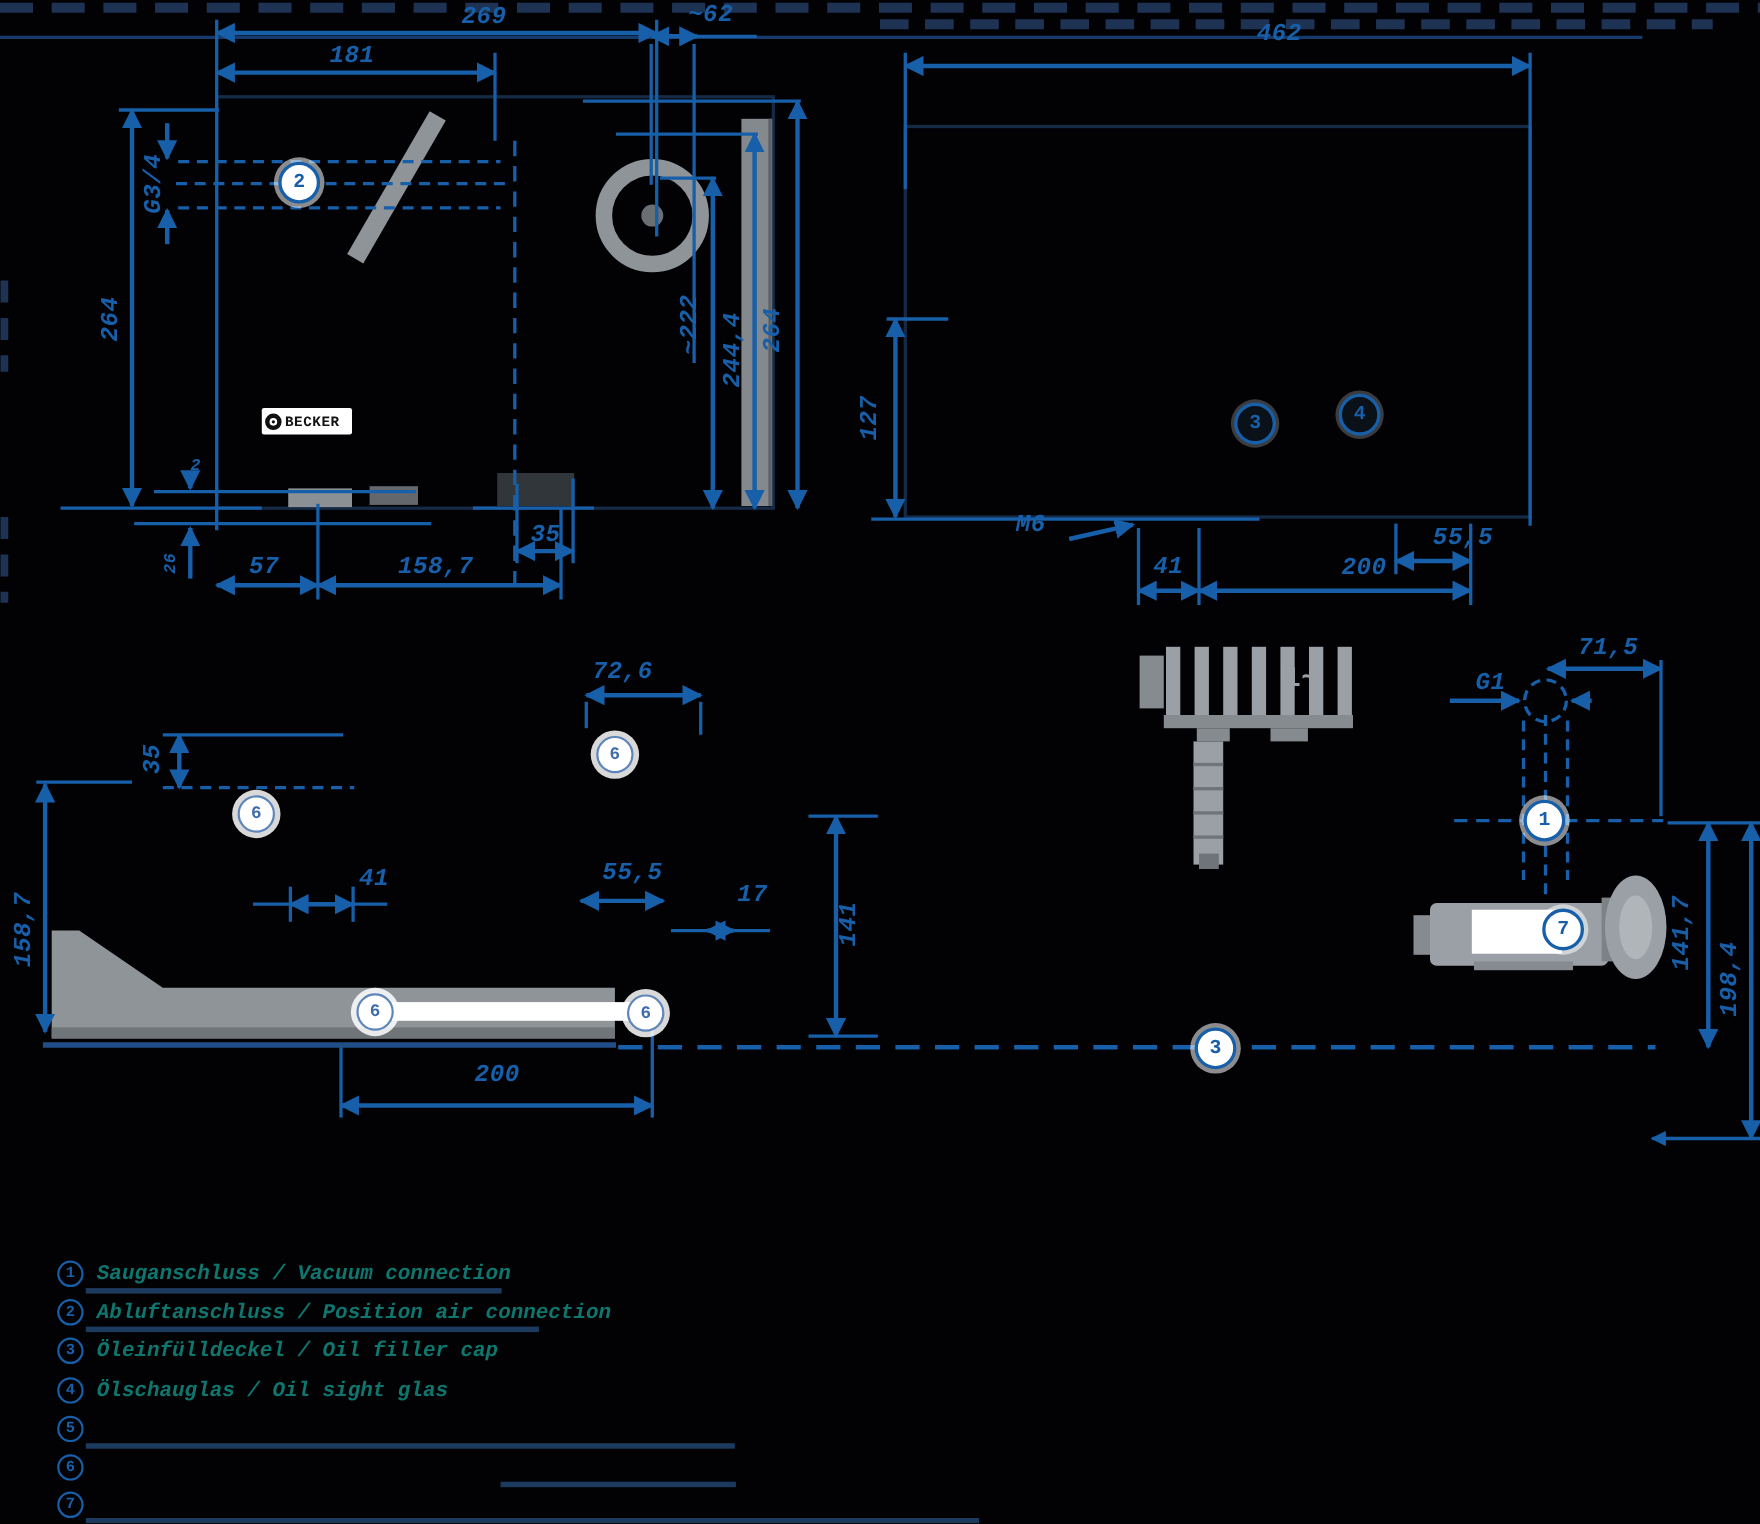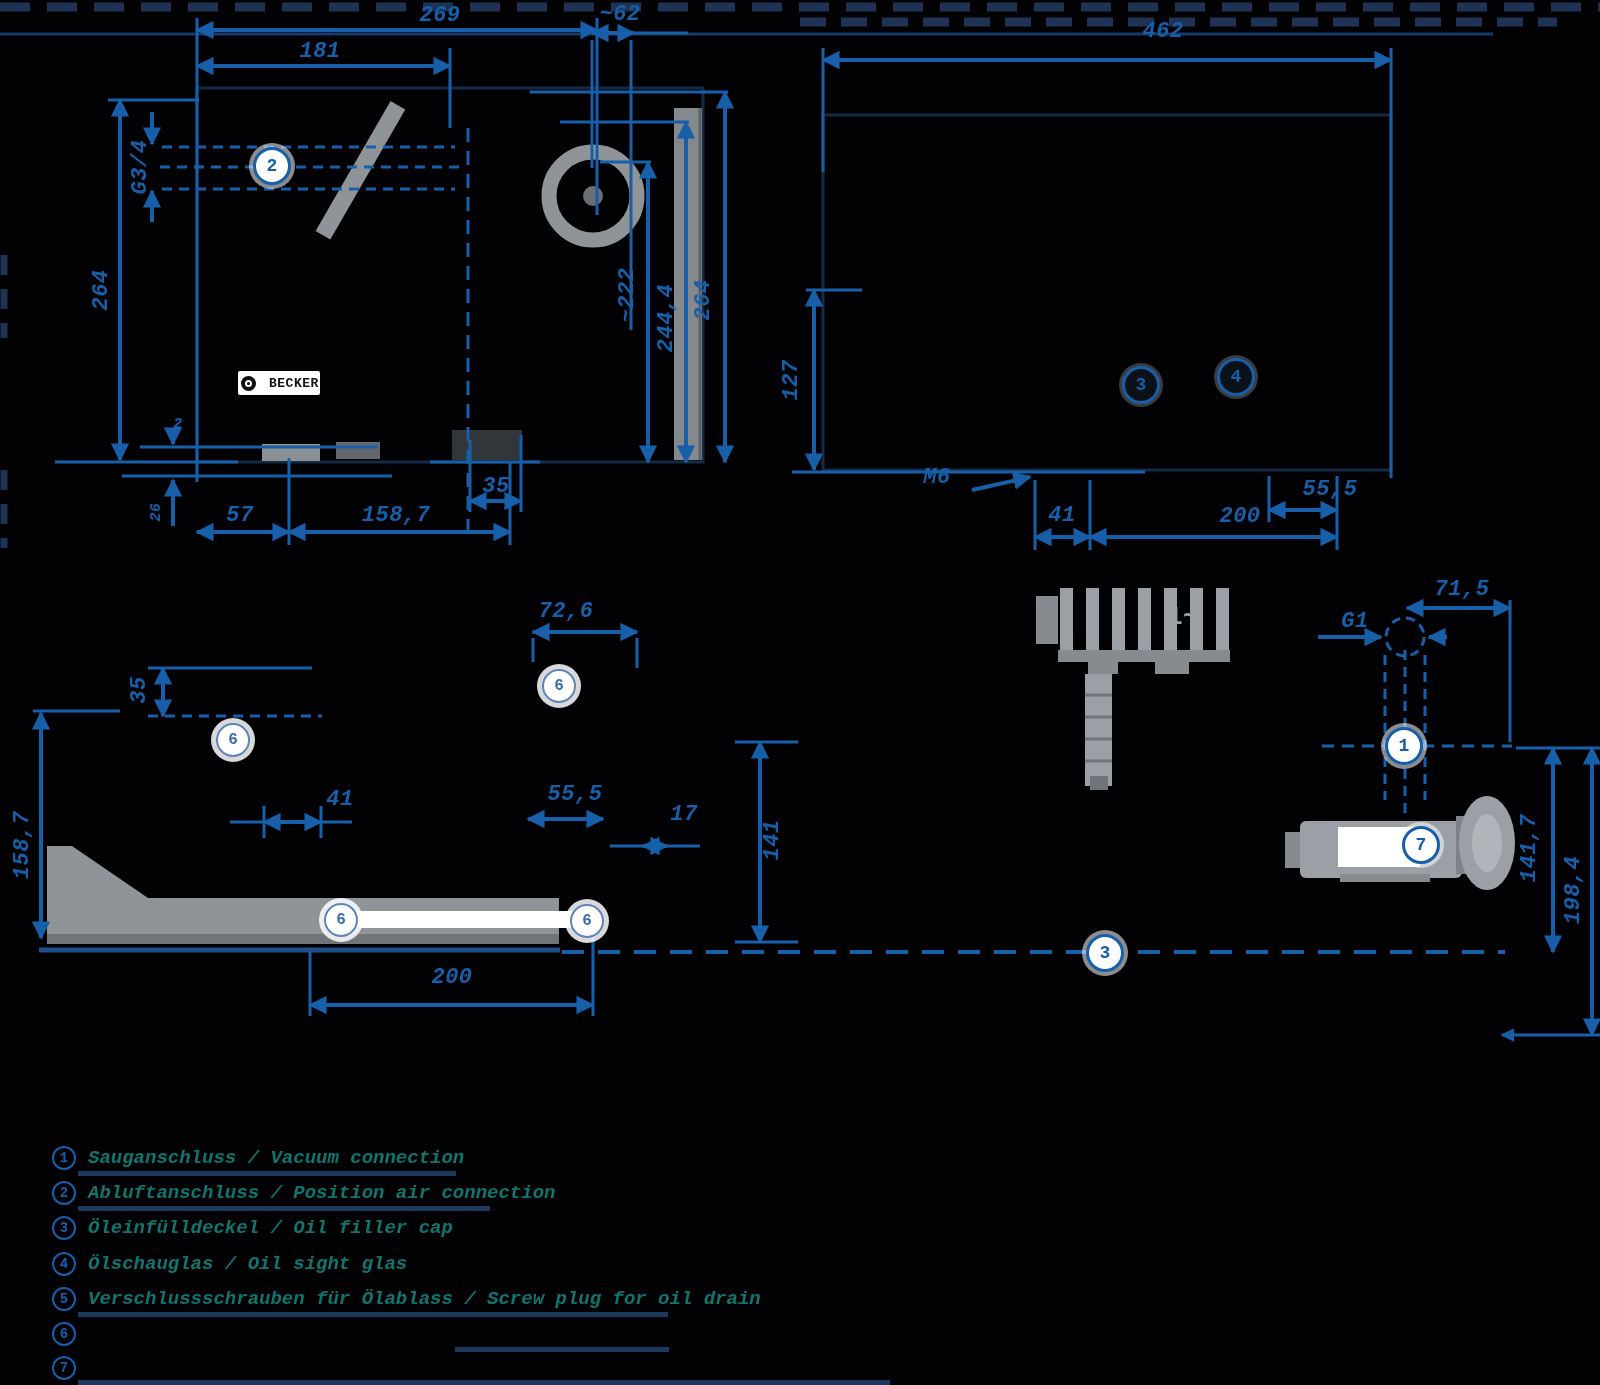--- a/index.html
+++ b/index.html
@@ -14,21 +14,21 @@
   
   .mk{position:absolute;transform:translate(-50%,-50%);width:32px;height:32px;border-radius:50%;
       background:#fff;border:3px solid #175fa9;color:#175fa9;display:flex;align-items:center;
       justify-content:center;font-weight:bold;font-size:18px;font-style:normal;
       box-shadow:0 0 0 4px rgba(255,255,255,.55);}
   .mkd{background:#0b1118;box-shadow:0 0 0 3px rgba(230,235,240,.25);}
   .mk6{width:30px;height:30px;border:2px solid #5f86bb;color:#3c6cab;font-size:16px;
        box-shadow:0 0 0 5px rgba(255,255,255,.85);}
   
   .logo{position:absolute;left:238px;top:371px;width:82px;height:23px;background:#fff;
-        border-radius:2px;display:flex;align-items:center;gap:13px;padding:12px 3px;box-sizing:border-box;}
+        border-radius:2px;display:flex;align-items:center;gap:3px;padding:12px 3px;box-sizing:border-box;}
   .logo .emb{width:15px;height:15px;border-radius:50%;background:#111;position:relative;flex:0 0 auto;}
   .logo .emb::after{content:"";position:absolute;left:4px;top:4px;width:7px;height:7px;
         border-radius:50%;border:2px solid #fff;box-sizing:border-box;}
   .logo .txt{color:#111;font-weight:bold;font-size:13px;letter-spacing:.5px;}
   
   .leg-row{position:absolute;left:52px;display:flex;align-items:center;gap:12px;height:28px;
            transform:translateY(-50%);}
   .leg-num{width:24px;height:24px;border-radius:50%;border:2.5px solid #175fa9;color:#175fa9;
            display:flex;align-items:center;justify-content:center;font-weight:bold;font-size:14px;
            flex:0 0 auto;box-sizing:border-box;}
@@ -200,21 +200,21 @@
     <line x1="562" y1="952" x2="1505" y2="952" stroke-dasharray="22 14"></line>
     <line x1="1553" y1="748" x2="1553" y2="952" marker-start="url(#ah)" marker-end="url(#ah)"></line>
     <line x1="1592" y1="748" x2="1592" y2="1035" marker-start="url(#ah)" marker-end="url(#ah)"></line>
     <line x1="1516" y1="748" x2="1600" y2="748" stroke-width="3"></line>
     <line x1="1600" y1="1035" x2="1502" y2="1035" stroke-width="3" marker-end="url(#ah)"></line>
   </g>
 </svg>
 
 <div class="lbl" style="left:440px;top:15px">269</div>
 <div class="lbl" style="left:320px;top:51px">181</div>
-<div class="lbl" style="left:620px;top:14px">~62</div>
+<div class="lbl" style="left:646px;top:14px">~62</div>
 <div class="lbl rot" style="left:140px;top:167px">G3/4</div>
 <div class="lbl rot" style="left:101px;top:290px">264</div>
 <div class="lbl sm" style="left:178px;top:424px">2</div>
 <div class="lbl rot sm" style="left:156px;top:512px">26</div>
 <div class="lbl" style="left:240px;top:515px">57</div>
 <div class="lbl" style="left:396px;top:515px">158,7</div>
 <div class="lbl" style="left:496px;top:486px">35</div>
 <div class="lbl rot" style="left:627px;top:295px">~222</div>
 <div class="lbl rot" style="left:666px;top:318px">244,4</div>
 <div class="lbl rot" style="left:703px;top:300px">264</div>
@@ -272,21 +272,20 @@
 <div class="leg-row" style="top:1228px">
   <span class="leg-num">3</span>
   <span class="leg-txt">Öleinfülldeckel / Oil filler cap</span>
 </div>
 <div class="leg-row" style="top:1264px">
   <span class="leg-num">4</span>
   <span class="leg-txt">Ölschauglas / Oil sight glas</span>
 </div>
 <div class="leg-row" style="top:1299px">
   <span class="leg-num">5</span>
-  <span class="leg-txt">Verschlussschrauben für Ölablass / Screw plug for oil drain</span>
 </div>
 <div class="leg-row" style="top:1334px">
   <span class="leg-num">6</span>
 </div>
 <div class="leg-row" style="top:1368px">
   <span class="leg-num">7</span>
 </div>
 
 </div>
 

